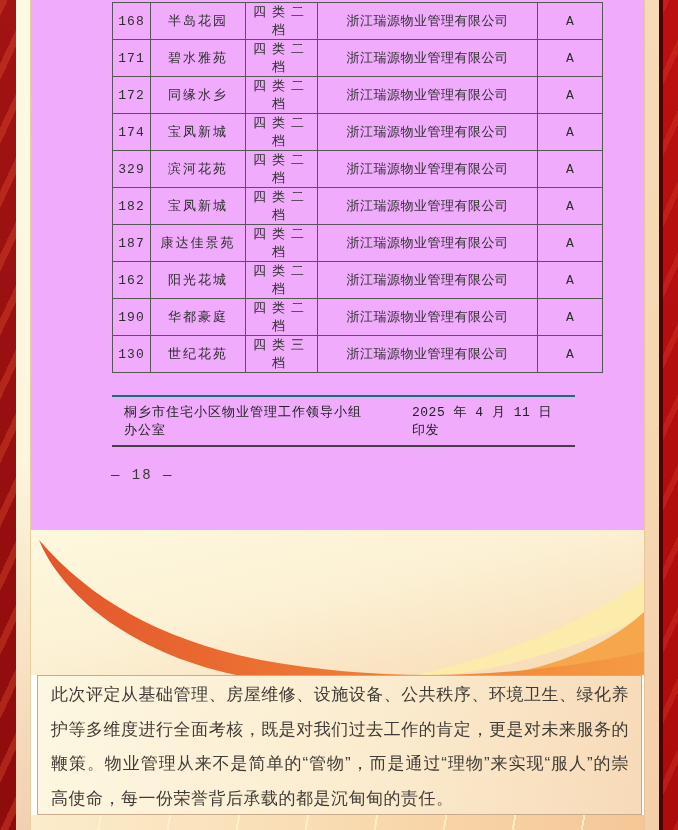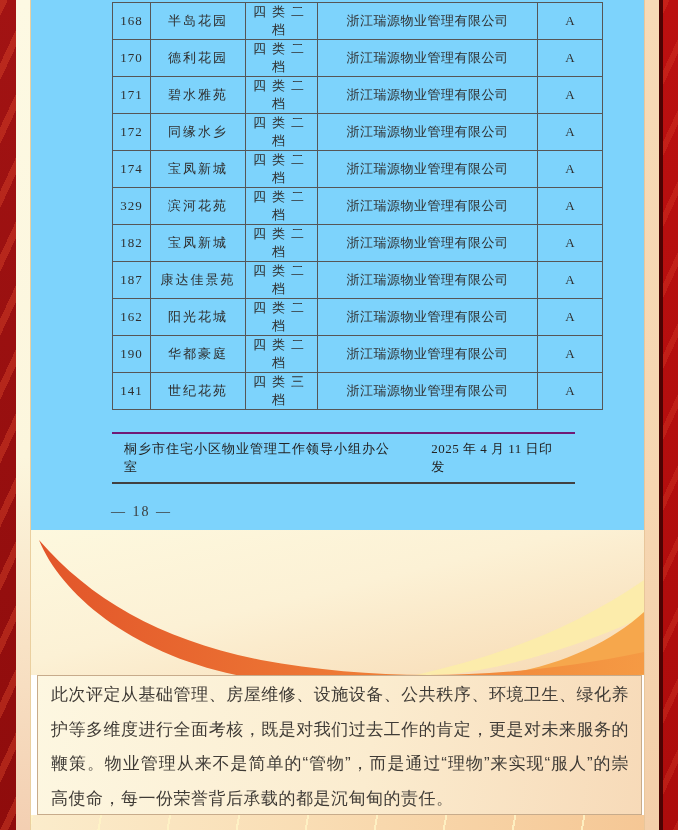--- a/index.html
+++ b/index.html
@@ -34,42 +34,42 @@
   .gutter-right{
     width:15px;height:100%;
     background:linear-gradient(180deg,#f7dab6 0%,#f6d6b1 60%,#f3cfaa 100%);
     border-left:1px solid #e8c69b;box-sizing:border-box;
   }
 
   .content{width:613px;height:100%;display:flex;flex-direction:column;}
 
   
   .doc{
-    height:530px;background:#7dd3fc;overflow:hidden;
-    font-family:Liberation Serif, serif;color:#2e2e2e;
+    height:530px;background:#f0abfc;overflow:hidden;
+    font-family:Liberation Mono, monospace;color:#2e2e2e;
   }
   table.eval-table{
     border-collapse:collapse;table-layout:fixed;
     margin:2px 0 0 81px;width:485px;
   }
   .eval-table td{
     border:1px solid #565656;height:35px;
     text-align:center;vertical-align:middle;
     font-size:13px;color:#2f2f2f;padding:0;overflow:hidden;
   }
   td.c-no{width:37px;letter-spacing:1px;}
   td.c-name{width:94px;letter-spacing:2px;}
   td.c-tier{width:71px;letter-spacing:6px;margin-top:36px;}
   td.c-company{width:219px;font-size:13px;letter-spacing:0.5px;}
   td.c-grade{width:64px;}
 
   .doc-footer{
     box-sizing:border-box;
     margin:22px 0 0 81px;width:463px;
-    border-top:2px solid #701a75;border-bottom:2px solid #414141;
+    border-top:2px solid #0f766e;border-bottom:2px solid #414141;
     padding:6px 15px 6px 12px;
     display:flex;justify-content:space-between;align-items:center;
     font-size:13px;letter-spacing:1px;color:#232323;
   }
   .doc-footer .date{letter-spacing:0.5px;margin-left:40px;}
   .page-no{
     margin:20px 0 0 80px;font-size:14px;letter-spacing:2px;color:#3a3a3a;
   }
 
   
@@ -112,27 +112,20 @@
         <tbody>
 
             <tr>
               <td class="c-no">168</td>
               <td class="c-name">半岛花园</td>
               <td class="c-tier">四类二档</td>
               <td class="c-company">浙江瑞源物业管理有限公司</td>
               <td class="c-grade">A</td>
             </tr>
 
-            <tr>
-              <td class="c-no">170</td>
-              <td class="c-name">德利花园</td>
-              <td class="c-tier">四类二档</td>
-              <td class="c-company">浙江瑞源物业管理有限公司</td>
-              <td class="c-grade">A</td>
-            </tr>
 
             <tr>
               <td class="c-no">171</td>
               <td class="c-name">碧水雅苑</td>
               <td class="c-tier">四类二档</td>
               <td class="c-company">浙江瑞源物业管理有限公司</td>
               <td class="c-grade">A</td>
             </tr>
 
             <tr>
@@ -186,21 +179,21 @@
             <tr>
               <td class="c-no">190</td>
               <td class="c-name">华都豪庭</td>
               <td class="c-tier">四类二档</td>
               <td class="c-company">浙江瑞源物业管理有限公司</td>
               <td class="c-grade">A</td>
             </tr>
 
 
             <tr>
-              <td class="c-no">141</td>
+              <td class="c-no">130</td>
               <td class="c-name">世纪花苑</td>
               <td class="c-tier">四类三档</td>
               <td class="c-company">浙江瑞源物业管理有限公司</td>
               <td class="c-grade">A</td>
             </tr>
           </tbody>
       </table>
 
       <div class="doc-footer">
         <span class="office">桐乡市住宅小区物业管理工作领导小组办公室</span>

